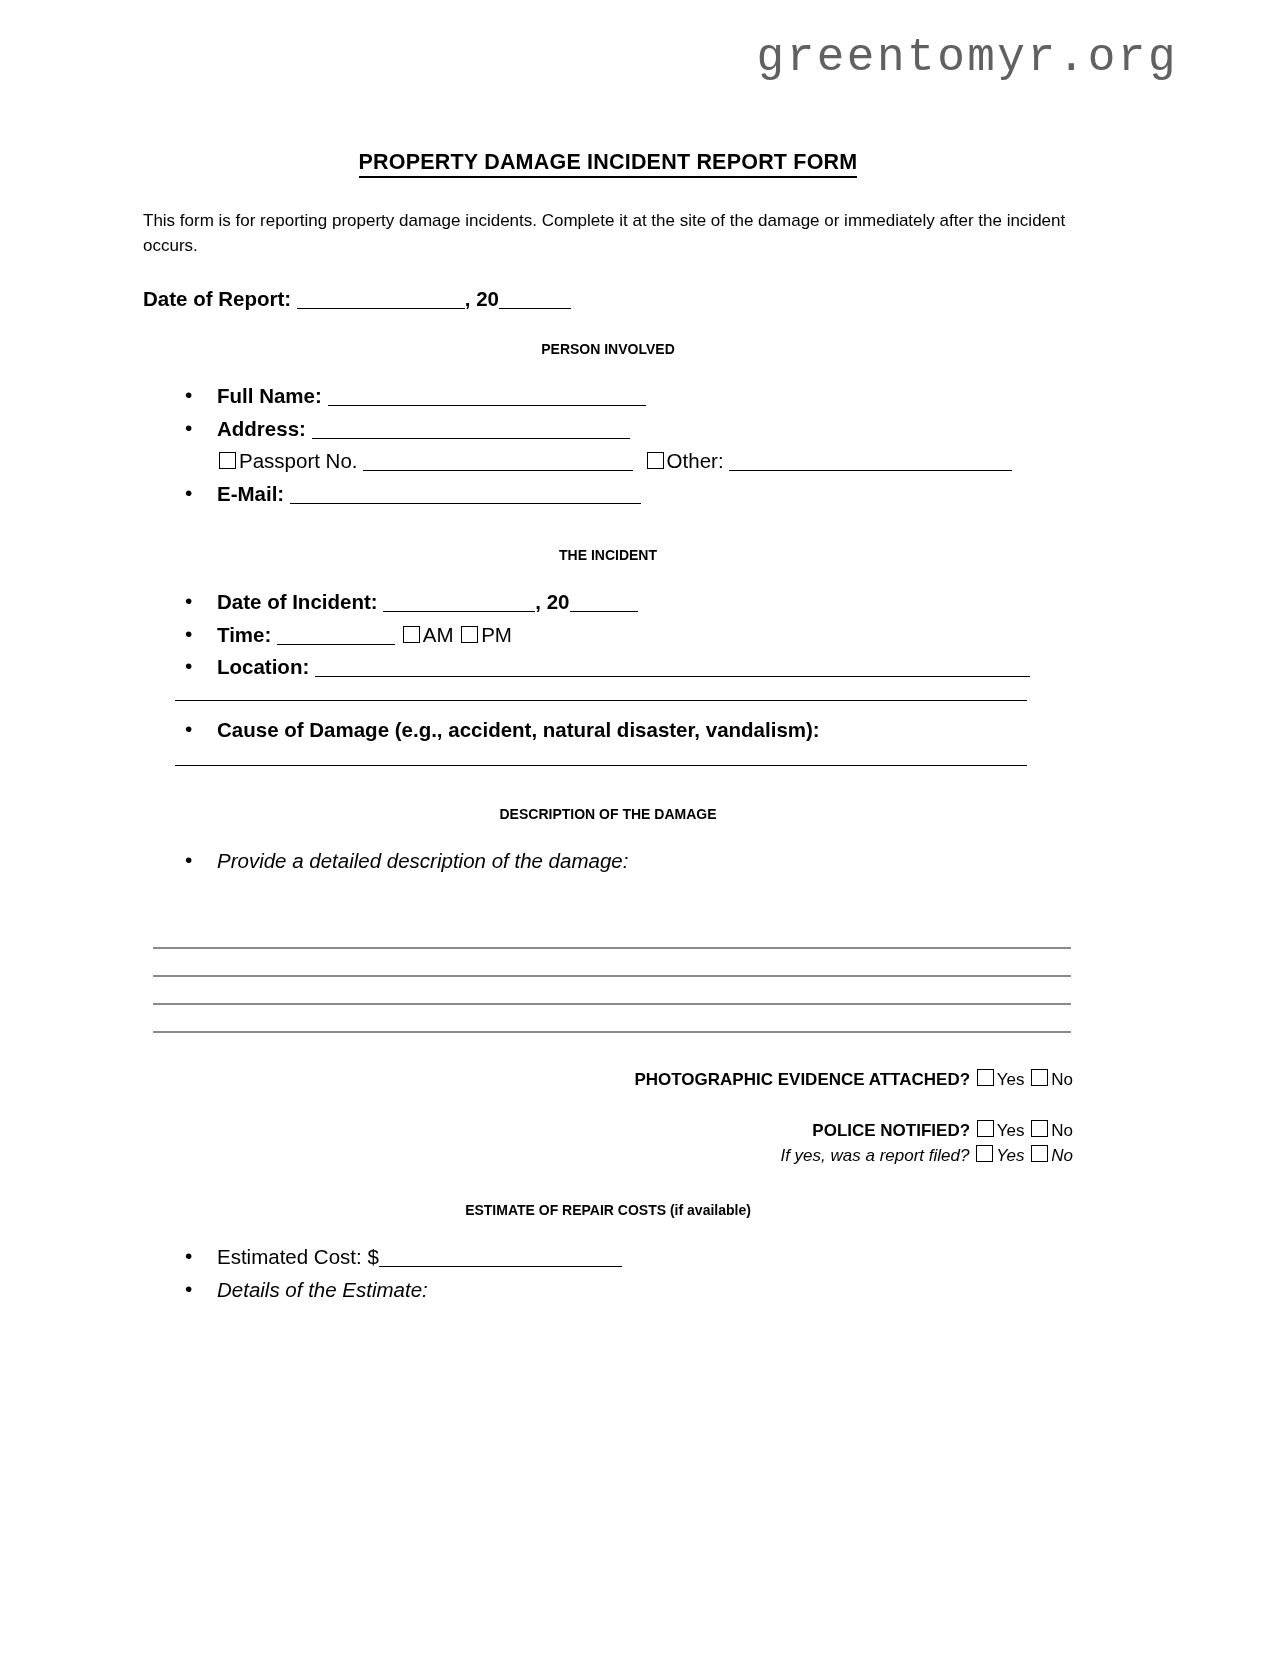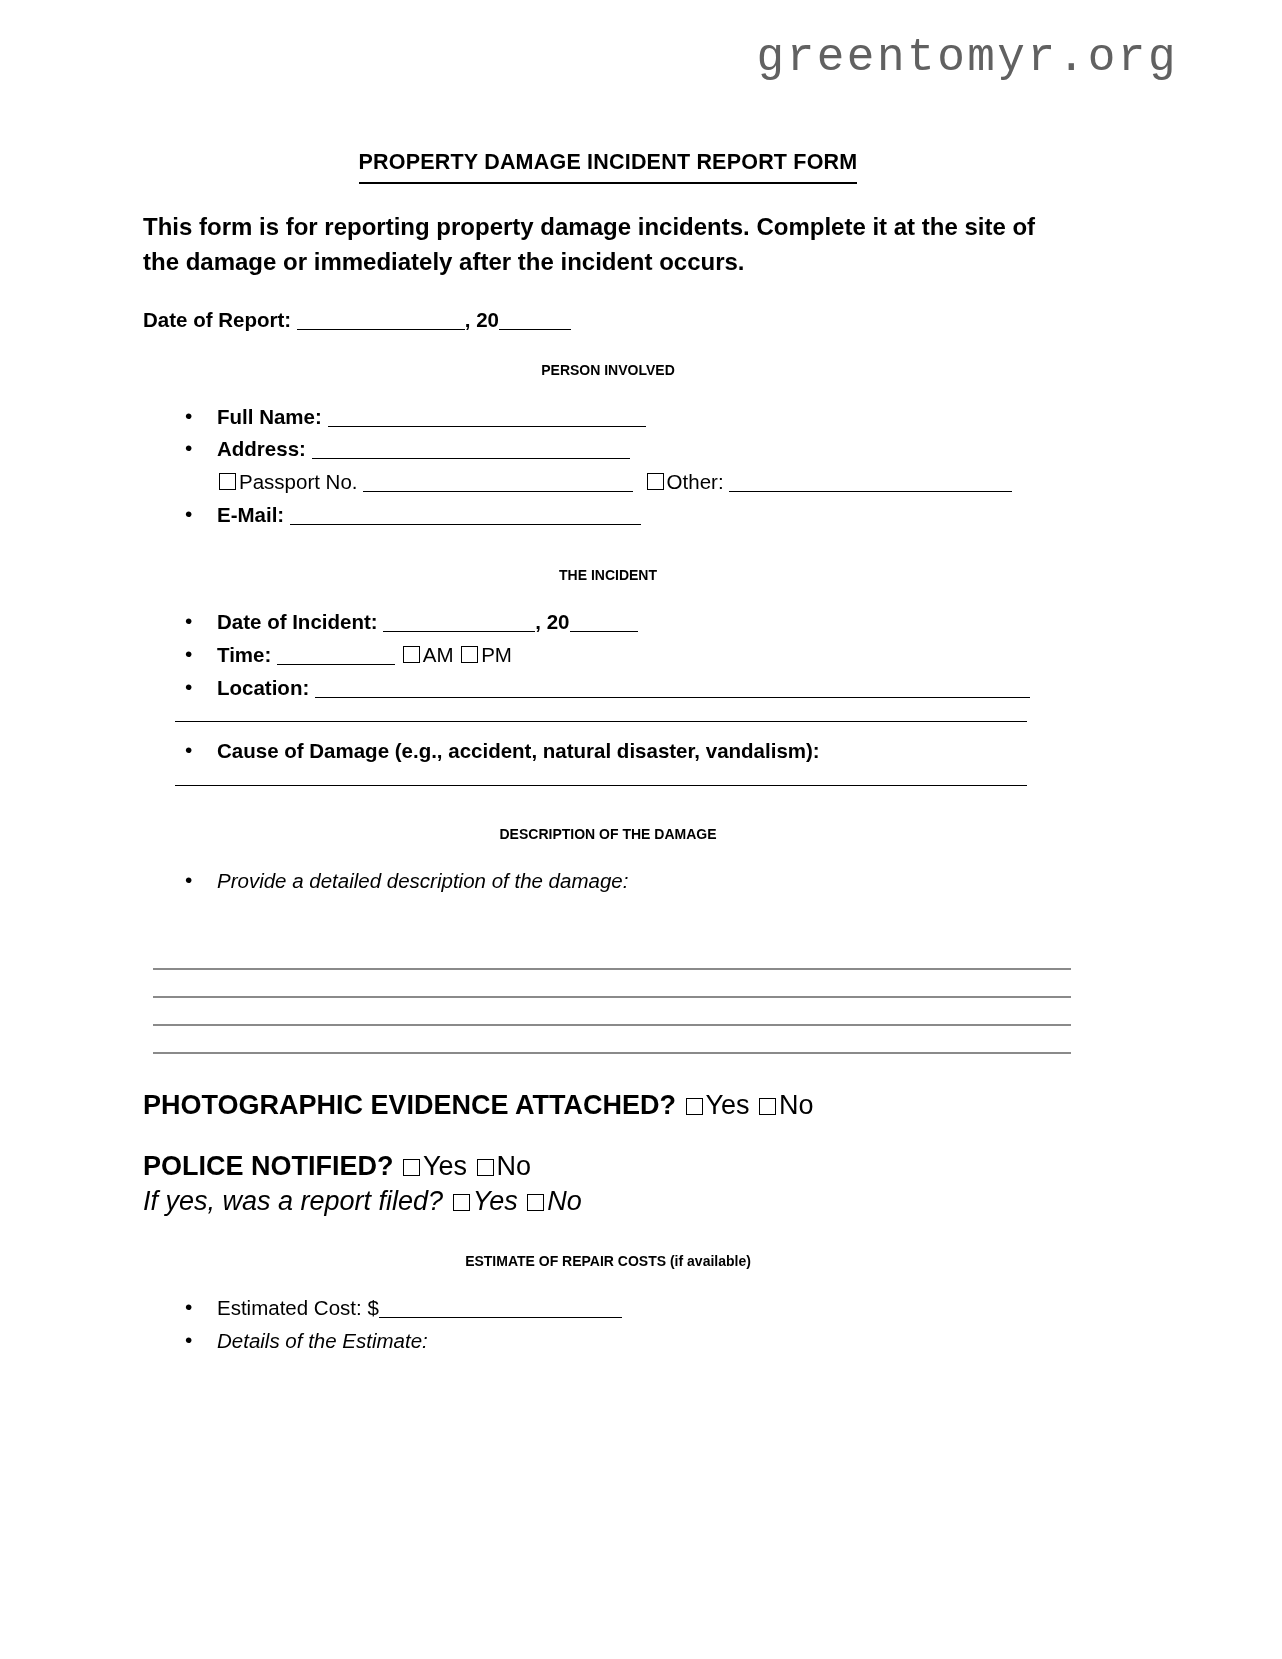--- a/index.html
+++ b/index.html
@@ -45,28 +45,27 @@
 
   .doc-title {
     text-align: center;
     font-size: 21.5px;
     font-weight: bold;
     letter-spacing: .2px;
     margin: 0 0 34px 0;
   }
   .doc-title span {
     border-bottom: 2px solid #000;
-    padding-bottom: 8px;
+    padding-bottom: 2px;
   }
 
   .intro {
-    font-size: 24px;
+    font-size: 17px;
     line-height: 1.47;
     margin: 0 0 28px 0;
-    font-weight: bold;
   }
 
   .date-line {
     font-size: 20.5px;
     font-weight: bold;
     margin: 0 0 30px 0;
   }
 
   .section-heading {
     text-align: center;
@@ -147,22 +146,23 @@
   .desc-lines {
     margin: 46px 0 0 10px;
     width: 918px;
   }
   .desc-lines .dline {
     border-bottom: 2px solid #8a8a8a;
     height: 26px;
   }
 
   .q-block {
-    font-size: 27px;
+    font-size: 17px;
     margin: 0;
+    text-align: right;
   }
   .q-photo  { margin: 36px 0 0 0; font-weight: bold; }
   .q-police { margin: 30px 0 0 0; font-weight: bold; }
   .q-filed  { margin: 4px 0 0 0; font-style: italic; font-weight: normal; }
   .q-photo .plain, .q-police .plain { font-weight: normal; }
 
   .est-heading { margin-top: 36px; }
 
   ul.bullets.estimate > li { font-weight: normal; }
 </style>

